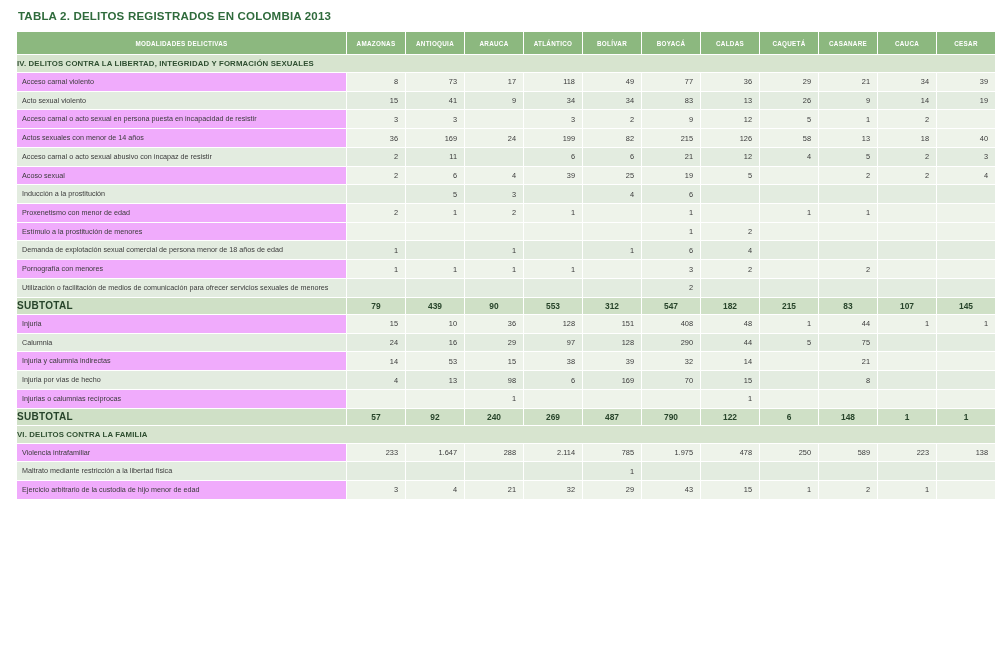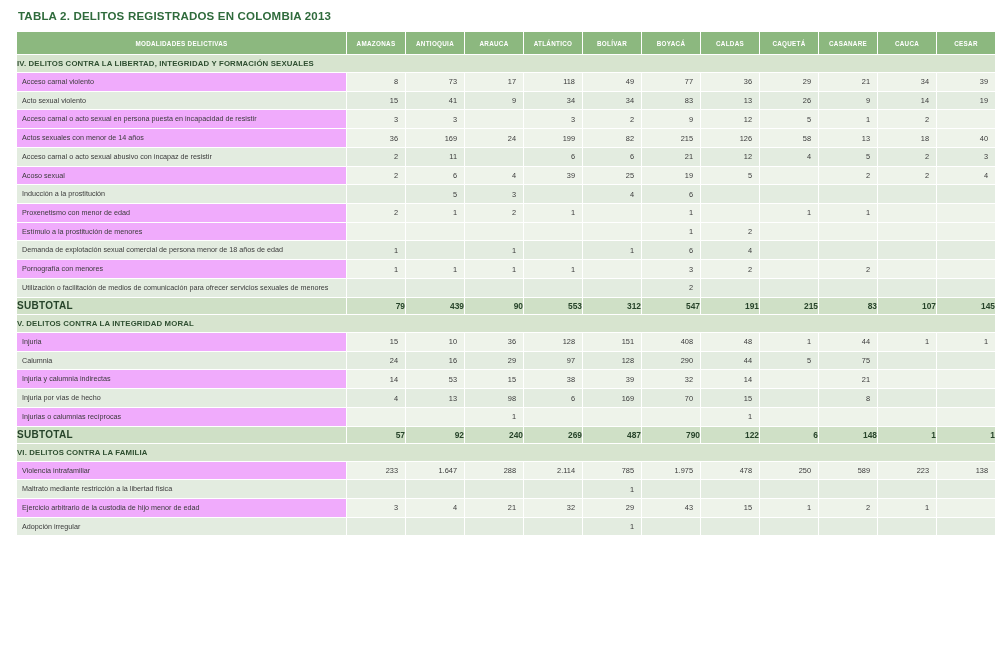--- a/index.html
+++ b/index.html
@@ -91,21 +91,21 @@
     font-size: 8.4px;
     padding: 5px 7px 5px 5px;
     height: 16px;
   }
   .subtotal-row td.label {
     text-align: left;
     font-size: 10px;
     letter-spacing: 0.3px;
   }
   .subtotal-row td.num {
-    text-align: right;
+    text-align: center;
   }
   .tall td.label { line-height: 1.4; margin-left: 20px; }
 </style>
 </head>
 <body>
 
 <div class="page">
 
   <div class="doc-title">TABLA 2. DELITOS REGISTRADOS EN COLOMBIA 2013</div>
 
@@ -316,30 +316,27 @@
       </tr>
 
       <tr class="subtotal-row">
         <td class="label">SUBTOTAL</td>
         <td class="num">79</td>
         <td class="num">439</td>
         <td class="num">90</td>
         <td class="num">553</td>
         <td class="num">312</td>
         <td class="num">547</td>
-        <td class="num">191</td>
+        <td class="num">182</td>
         <td class="num">215</td>
         <td class="num">83</td>
         <td class="num">107</td>
         <td class="num">145</td>
       </tr>
 
-      <tr class="section-row">
-        <td colspan="12">V. DELITOS CONTRA  LA INTEGRIDAD MORAL</td>
-      </tr>
 
       <tr class="data-row">
         <td class="label">Injuria</td>
         <td class="num">15</td>
         <td class="num">10</td>
         <td class="num">36</td>
         <td class="num">128</td>
         <td class="num">151</td>
         <td class="num">408</td>
         <td class="num">48</td>
@@ -459,30 +456,16 @@
         <td class="num">21</td>
         <td class="num">32</td>
         <td class="num">29</td>
         <td class="num">43</td>
         <td class="num">15</td>
         <td class="num">1</td>
         <td class="num">2</td>
         <td class="num">1</td>
         <td class="num"></td>
       </tr>
-      <tr class="data-row alt">
-        <td class="label">Adopción irregular</td>
-        <td class="num"></td>
-        <td class="num"></td>
-        <td class="num"></td>
-        <td class="num"></td>
-        <td class="num">1</td>
-        <td class="num"></td>
-        <td class="num"></td>
-        <td class="num"></td>
-        <td class="num"></td>
-        <td class="num"></td>
-        <td class="num"></td>
-      </tr>
 
     </tbody>
   </table>
 </div>
 
 </body></html>

